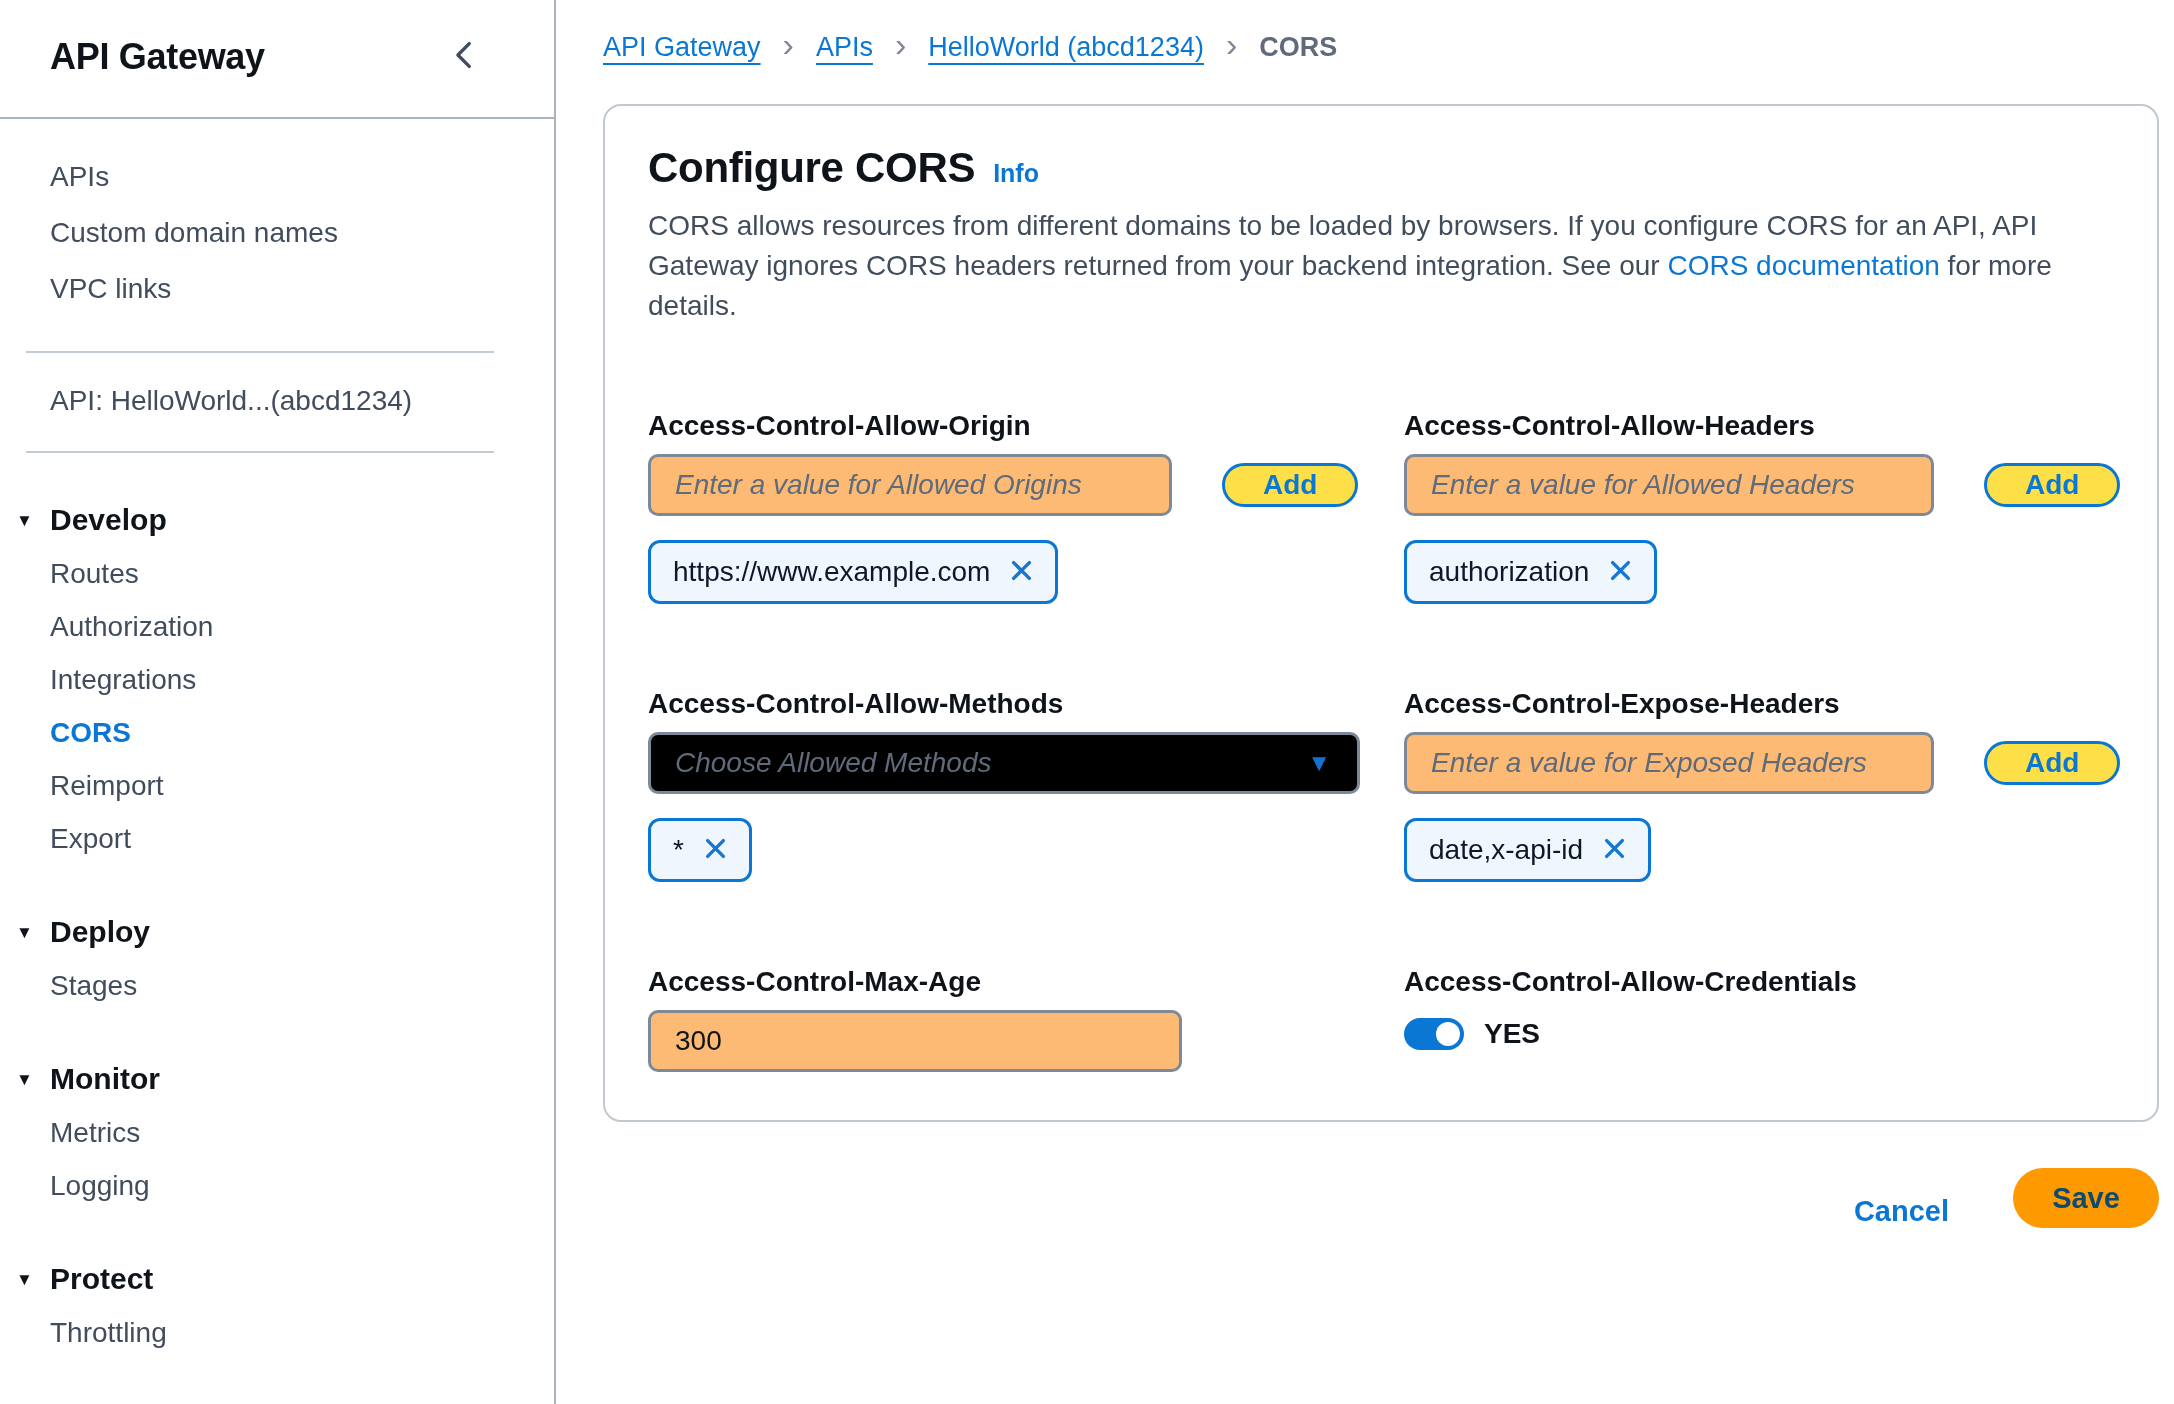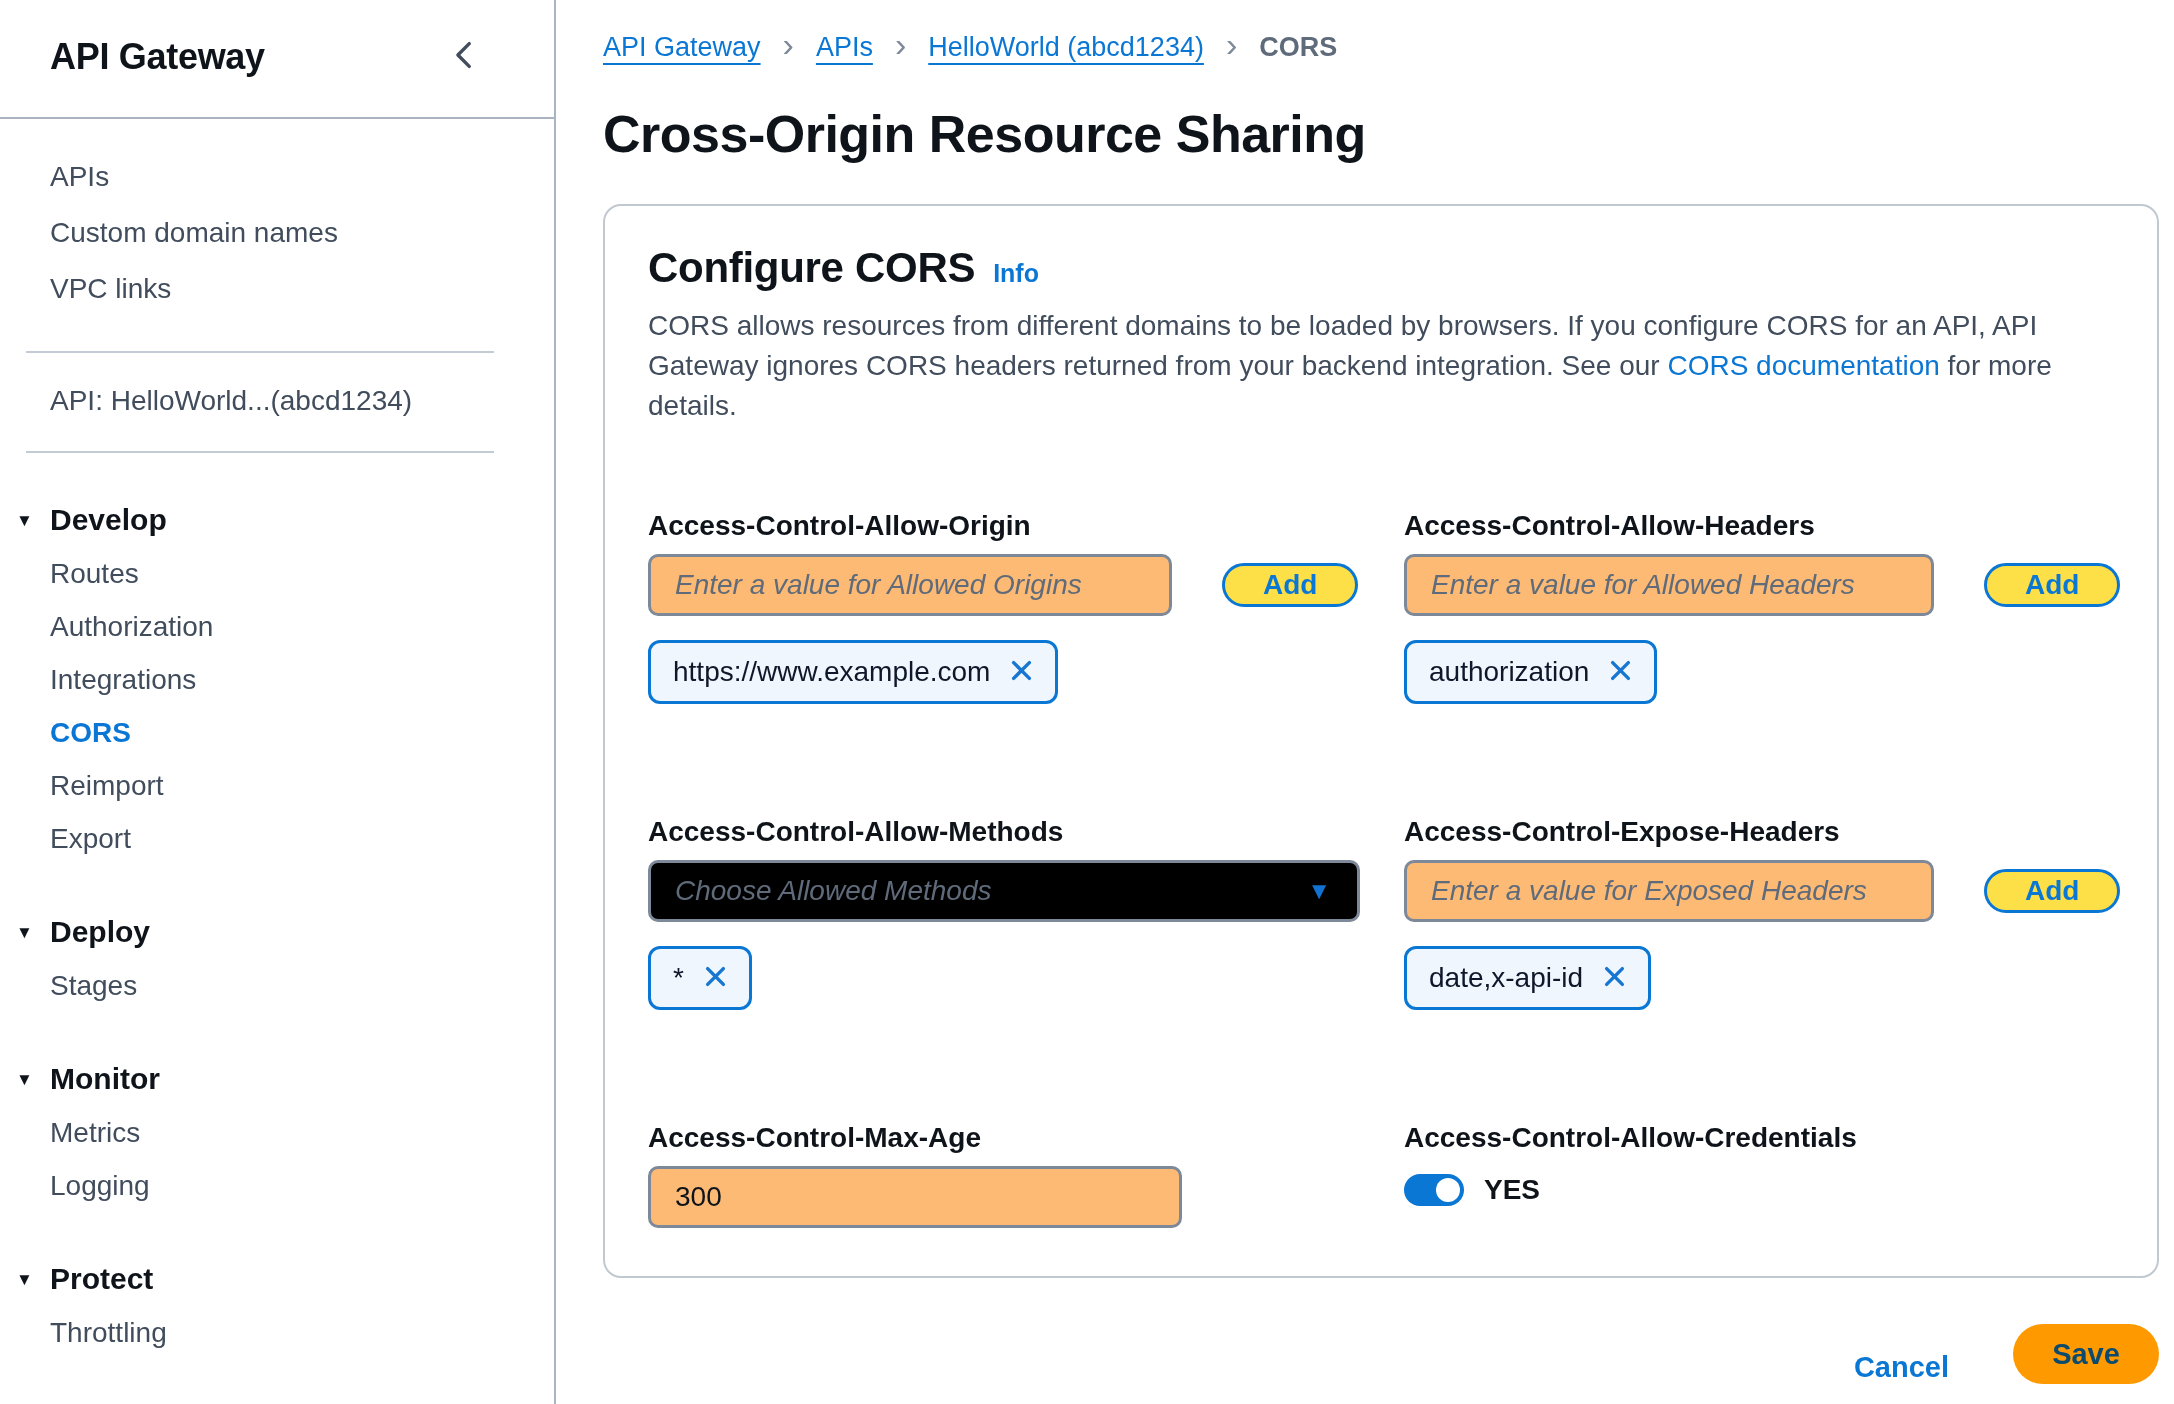--- a/index.html
+++ b/index.html
@@ -97,21 +97,21 @@
   .card-desc {
     margin-top: 14px; max-width: 1432px;
     font-size: 28px; line-height: 40px; color: #414d5c;
   }
   .card-desc a { color: #0b77d4; text-decoration: none; cursor: pointer; }
 
   .form-grid {
     margin-top: 84px;
     display: grid;
     grid-template-columns: 756px 1fr;
-    row-gap: 112px;
+    row-gap: 84px;
   }
   .field-label { font-size: 28px; font-weight: 700; color: #0f141a; }
   .control-row { margin-top: 12px; display: flex; align-items: center; }
   .text-input {
     height: 62px; border: 3px solid #7d8998; border-radius: 10px;
     font-size: 28px; color: #0f141a; padding: 0 24px;
     font-family: inherit; outline: none; background: #fdba74;
   }
   .text-input::placeholder { font-style: italic; color: #5f6b7a; opacity: 1; }
   .w-origin { width: 524px; }
@@ -283,21 +283,20 @@
     <nav class="breadcrumb">
       <a>API Gateway</a>
       <span class="crumb-sep">›</span>
       <a>APIs</a>
       <span class="crumb-sep">›</span>
       <a>HelloWorld (abcd1234)</a>
       <span class="crumb-sep">›</span>
       <span class="crumb-current">CORS</span>
     </nav>
 
-    <h1 class="page-title">Cross-Origin Resource Sharing</h1>
 
     <section class="card">
       <div class="card-heading-row">
         <h2 class="card-heading">Configure CORS</h2>
         <a class="info-link">Info</a>
       </div>
 
       <p class="card-desc"><span>CORS allows resources from different domains to be loaded by browsers. If you configure CORS for an API, API Gateway ignores CORS headers returned from your backend integration. See our </span><a>CORS documentation</a><span> for more details.</span></p>
 
       <div class="form-grid">

